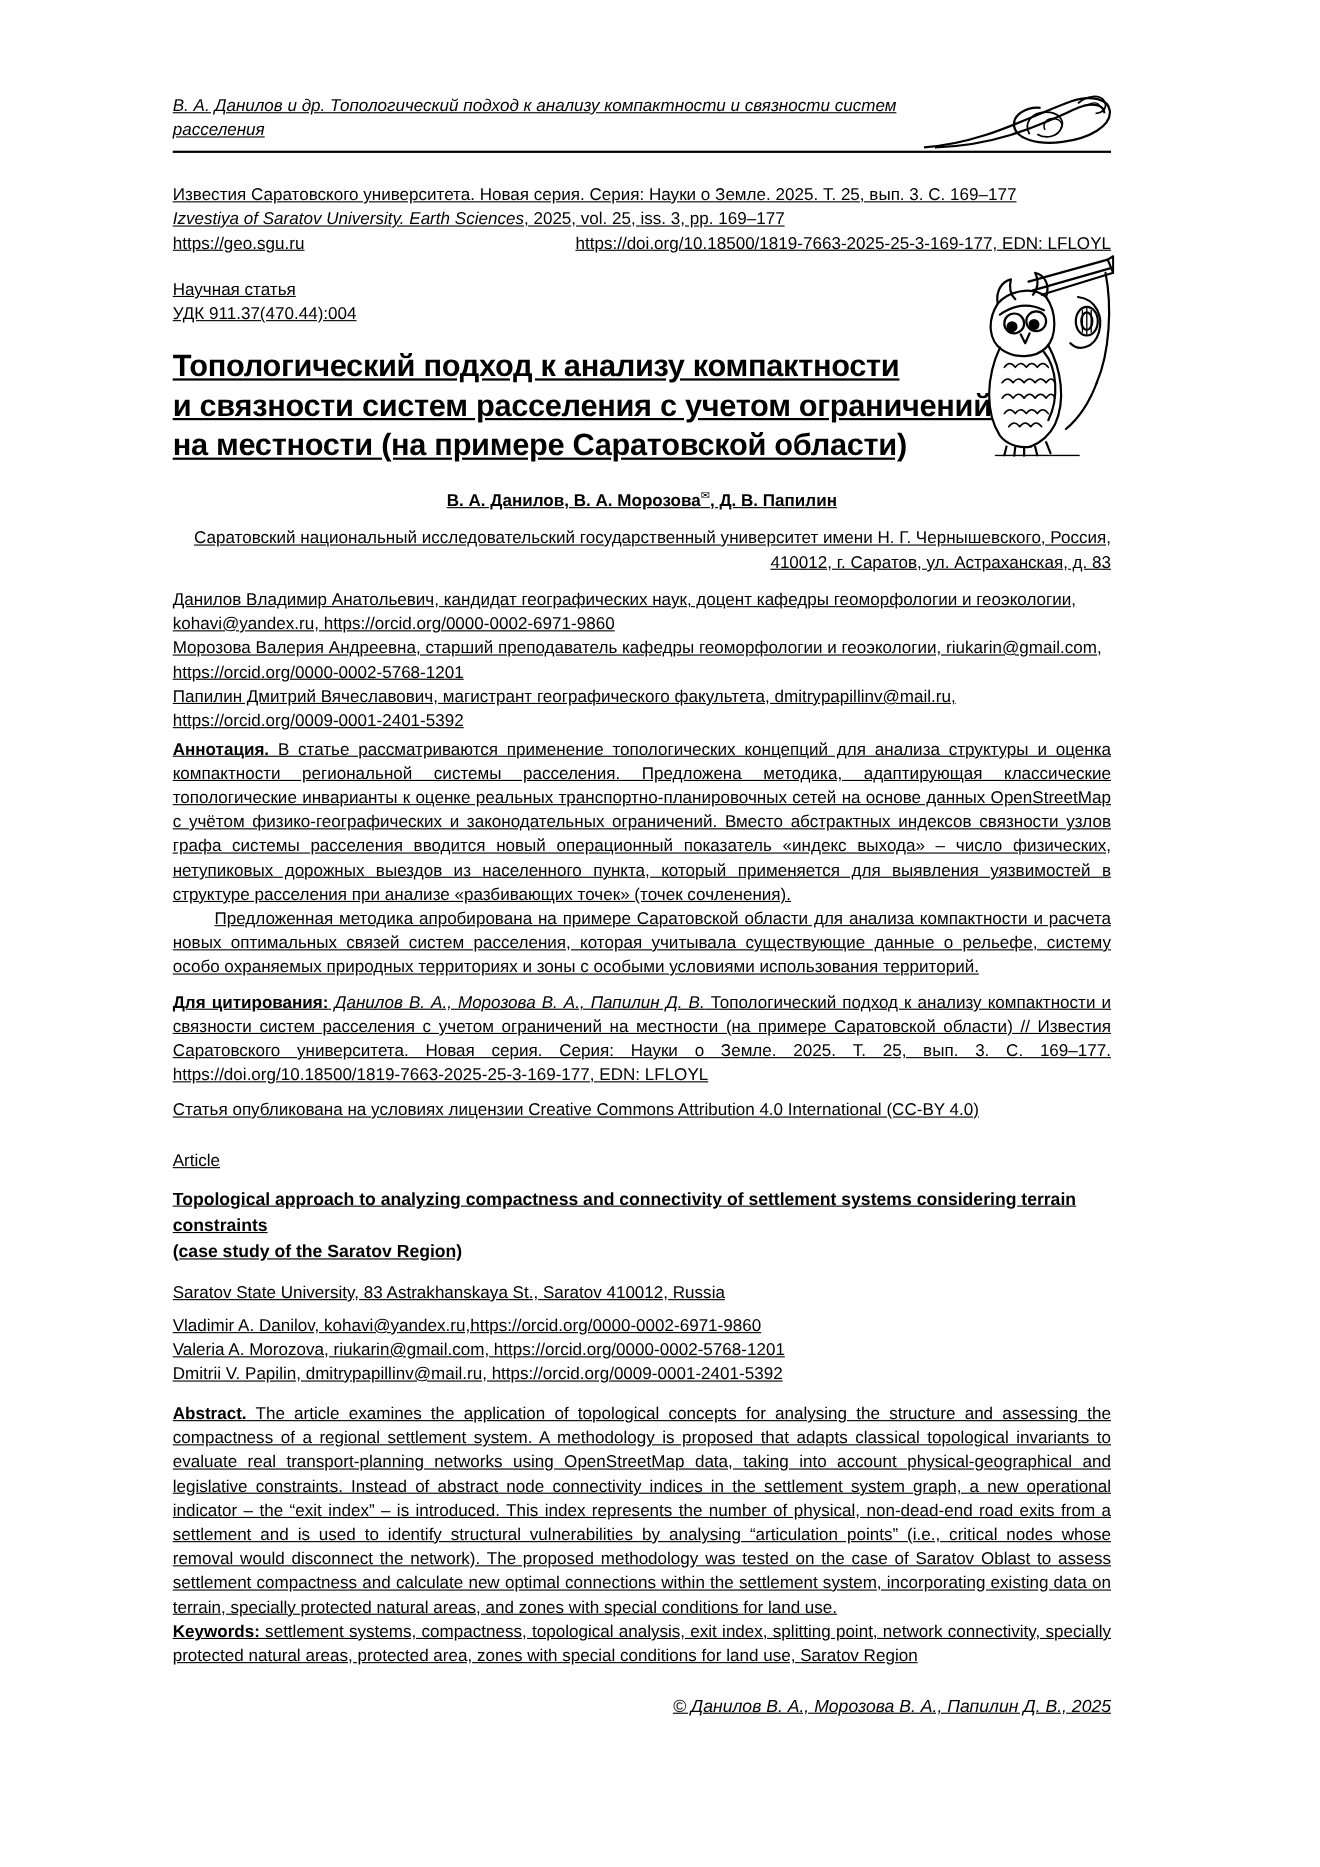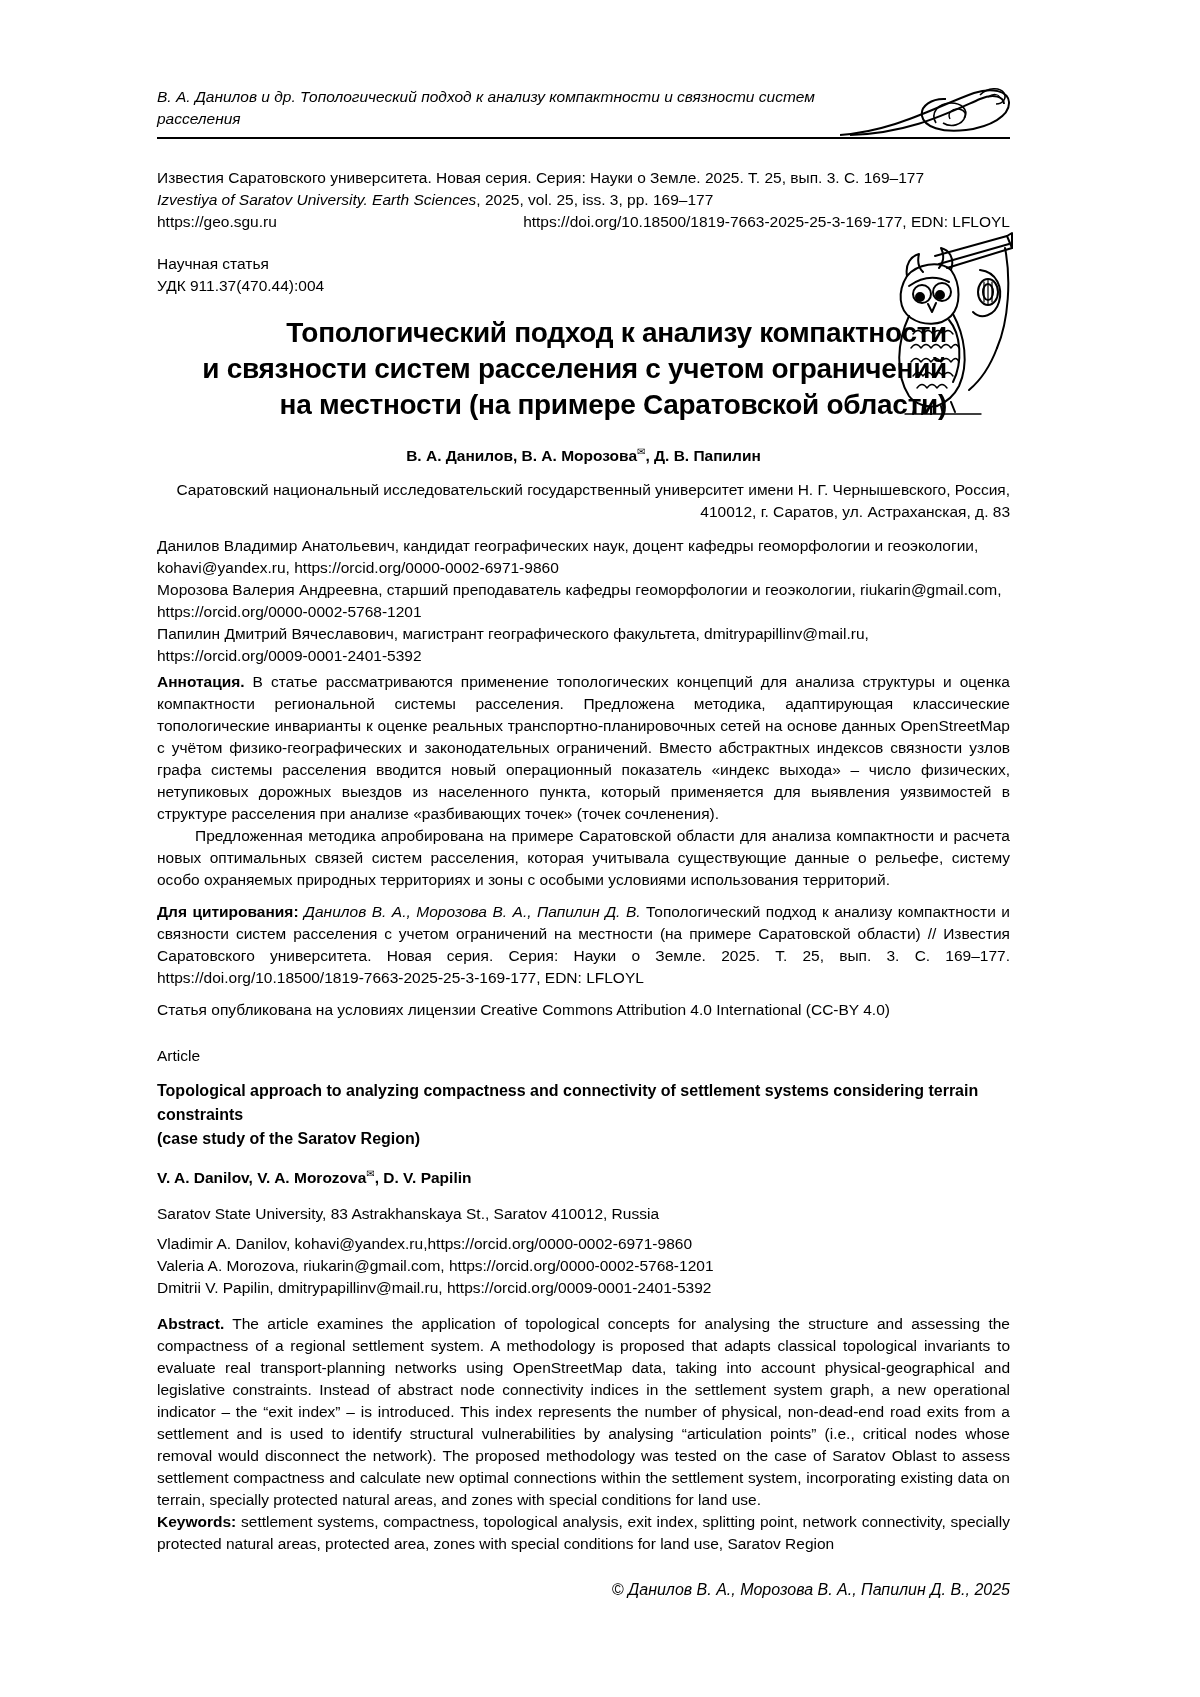--- a/index.html
+++ b/index.html
@@ -1,37 +1,37 @@
 <!DOCTYPE html>
 <html><head>
 <meta charset="utf-8">
 <style>
   html,body{margin:0;padding:0;background:#fff;}
   body{width:1200px;height:1697px;position:relative;overflow:hidden;
        font-family:"Liberation Sans",sans-serif;color:#000;
        -webkit-font-smoothing:antialiased;}
   .page{position:relative;width:1200px;height:1697px;}
-  .content{position:absolute;left:157px;top:0;width:853px;}
+  .content{position:absolute;left:157px;top:0;width:853px;text-decoration:underline;}
   .txt{font-size:15.5px;line-height:22px;}
   .just{text-align:justify;}
   .b{font-weight:bold;}
   .i{font-style:italic;}
 
   .running-head{position:relative;margin-top:86px;padding-bottom:7px;
      border-bottom:2px solid #000;font-style:italic;font-size:15.5px;line-height:22px;
      padding-right:175px;}
   .flourish{position:absolute;right:-2px;bottom:-6px;}
 
   .masthead{margin-top:28px;}
   .masthead .row{display:flex;justify-content:space-between;}
 
   .article-meta{margin-top:20px;}
 
   .title-ru{margin:18px 0 0 0;font-weight:bold;font-size:28px;line-height:36px;
-     letter-spacing:-0.3px;white-space:pre-line;width:790px;text-align:right;}
+     letter-spacing:-0.3px;white-space:pre-line;width:790px;}
 
   .owl{position:absolute;left:885px;top:230px;}
 
   .authors{margin-top:22px;font-weight:bold;text-align:center;}
   .env{font-size:10px;vertical-align:super;line-height:0;font-weight:normal;}
   .affil{margin-top:12px;text-align:right;}
   .bios{margin-top:12px;}
   .abstract{margin-top:4px;}
   .abstract p{margin:0;}
   .indent{text-indent:38px;}
@@ -147,21 +147,20 @@
 
     <div class="citation txt just"><span class="b">Для цитирования:</span><span class="i"> Данилов В. А., Морозова В. А., Папилин Д. В.</span><span> Топологический подход к анализу компактности и связности систем расселения с учетом ограничений на местности (на примере Саратовской области) // Известия Саратовского университета. Новая серия. Серия: Науки о Земле. 2025. Т. 25, вып. 3. С. 169–177. https://doi.org/10.18500/1819-7663-2025-25-3-169-177, EDN:  LFLOYL</span></div>
 
     <div class="license txt">Статья опубликована на условиях лицензии Creative Commons Attribution 4.0 International (CC-BY 4.0)</div>
 
     <div class="article-label txt">Article</div>
 
     <div class="title-en">Topological approach to analyzing compactness and connectivity of settlement systems considering terrain constraints
 (case study of the Saratov Region)</div>
 
-    <div class="authors-en txt"><span>V. A. Danilov, V. A. Morozova</span><sup class="env">✉</sup><span>, D. V. Papilin</span></div>
 
     <div class="affil-en txt">Saratov State University, 83 Astrakhanskaya St., Saratov 410012, Russia</div>
 
     <div class="bios-en txt">
       <div>Vladimir A. Danilov, kohavi@yandex.ru,https://orcid.org/0000-0002-6971-9860</div>
       <div>Valeria A. Morozova, riukarin@gmail.com, https://orcid.org/0000-0002-5768-1201</div>
       <div>Dmitrii V. Papilin, dmitrypapillinv@mail.ru, https://orcid.org/0009-0001-2401-5392</div>
     </div>
 
     <div class="abstract-en txt just">

